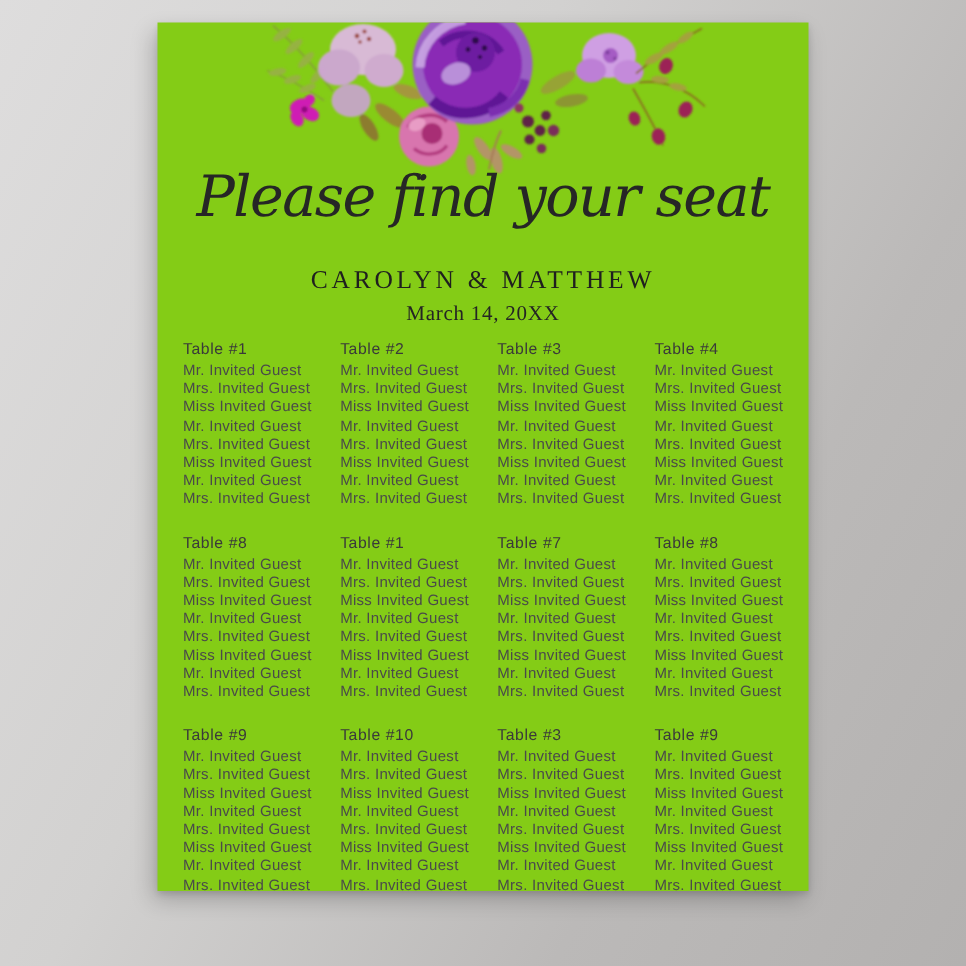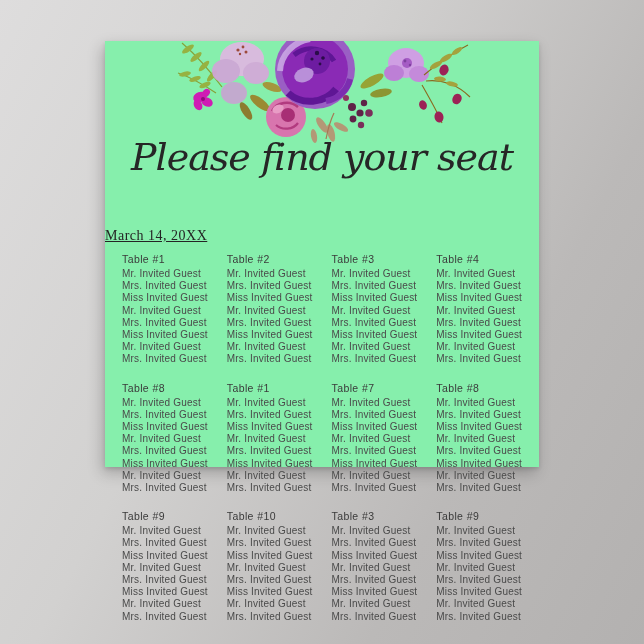--- a/index.html
+++ b/index.html
@@ -3,22 +3,22 @@
 <meta charset="utf-8">
 <style>
   html,body{margin:0;padding:0;}
   body{
     width:644px;height:644px;overflow:hidden;
     background:linear-gradient(118deg,#dedddd 0%,#d2d1d0 38%,#bbb9b8 72%,#b3b1b0 100%);
     font-family:"Liberation Sans",sans-serif;
     position:relative;
   }
   .poster{
-    position:absolute;left:105px;top:41px;width:434px;height:426px;
-    background:#86efac;
+    position:absolute;left:105px;top:15px;width:434px;height:579px;
+    background:#84cc16;
     box-shadow:-3px 6px 14px rgba(0,0,0,0.22), 0 2px 4px rgba(0,0,0,0.12);
   }
   .bouquet{
     position:absolute;top:0;left:71px;width:300px;height:106px;
   }
   .script-title{
     position:absolute;top:94px;left:0;width:100%;
     text-align:center;
     font-family:"DejaVu Serif",serif;
     font-style:italic;
@@ -30,25 +30,25 @@
   .couple-names{
     position:absolute;top:162px;left:0;width:100%;
     text-align:center;
     font-family:"Liberation Serif",serif;
     font-size:17px;
     letter-spacing:2.5px;
     color:#1f1f1f;
   }
   .event-date{
     position:absolute;top:187px;left:0;width:100%;
+    text-align:center;
     font-family:"Liberation Serif",serif;
     font-size:14px;
     letter-spacing:0.5px;
     color:#242424;
-    text-decoration:underline;
   }
   .tables-grid{
     position:absolute;top:211px;left:17px;right:4px;
     display:grid;
     grid-template-columns:repeat(4,1fr);
     column-gap:6px;
     row-gap:15px;
   }
   .table-block{min-width:0;}
   .table-label{
@@ -193,20 +193,21 @@
       <g fill="#9c2356">
         <ellipse cx="268" cy="29" rx="4.5" ry="5.5" transform="rotate(20 268 29)"></ellipse>
         <ellipse cx="281" cy="58" rx="4.5" ry="5.5" transform="rotate(28 281 58)"></ellipse>
         <ellipse cx="263" cy="76" rx="4.5" ry="5.5" transform="rotate(-12 263 76)"></ellipse>
         <ellipse cx="247" cy="64" rx="3.8" ry="4.8" transform="rotate(-20 247 64)"></ellipse>
       </g>
     </g>
   </svg>
 
   <div class="script-title">Please find your seat</div>
+  <div class="couple-names">CAROLYN &amp; MATTHEW</div>
   <div class="event-date">March 14, 20XX</div>
 
   <div class="tables-grid">
       <div class="table-block">
         <div class="table-label">Table #1</div>
         <div class="guest-name">Mr. Invited Guest</div>
         <div class="guest-name">Mrs. Invited Guest</div>
         <div class="guest-name">Miss Invited Guest</div>
         <div class="guest-name">Mr. Invited Guest</div>
         <div class="guest-name">Mrs. Invited Guest</div>

